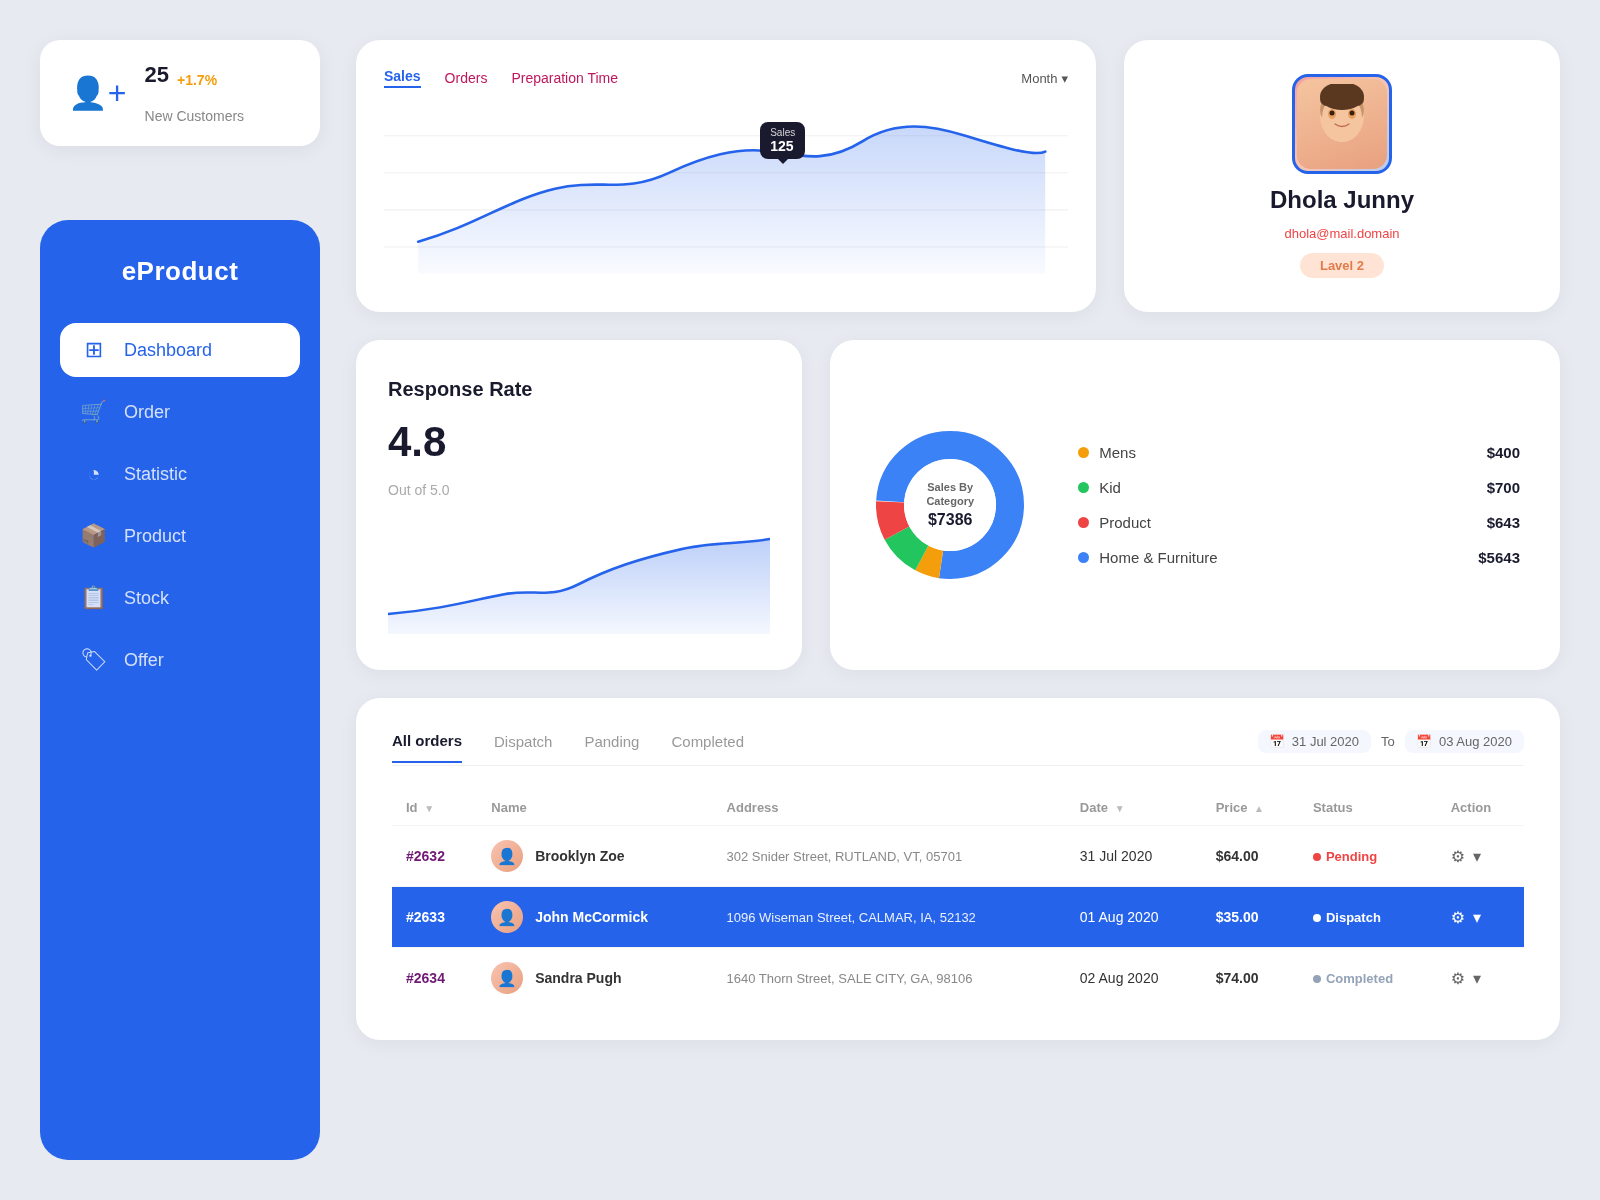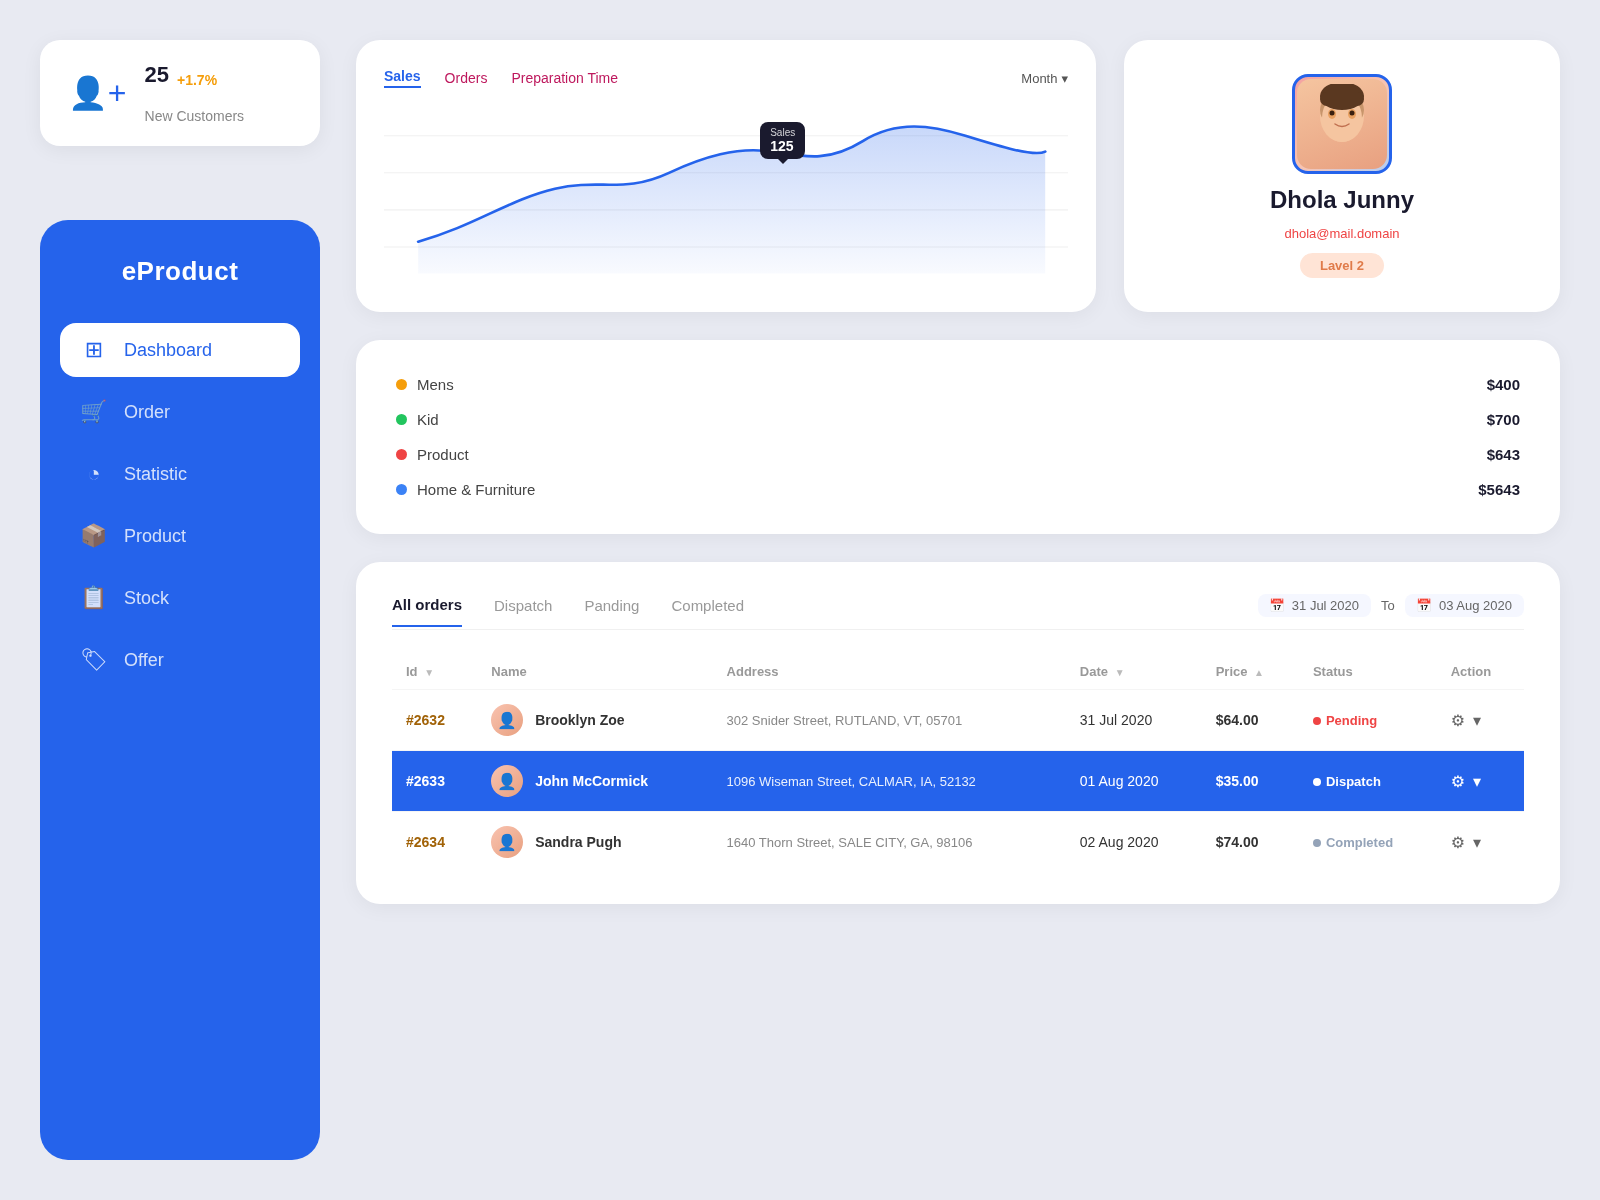--- a/index.html
+++ b/index.html
@@ -460,21 +460,21 @@
       background: none;
       border: none;
       cursor: pointer;
       font-size: 16px;
       color: #666;
       margin-right: 4px;
     }
     tbody tr.highlighted .action-btn {
       color: #fff;
     }
-    .id-col { color: #a16207; font-weight: 600; }
+    .id-col { color: #701a75; font-weight: 600; }
     tbody tr.highlighted .id-col { color: #fff; }
   </style>
 </head>
 <body>
 
 <div class="sidebar">
 
   <div class="top-card">
     <div class="top-card-icon">👤+</div>
     <div class="top-card-content">
@@ -577,22 +577,56 @@
       </div>
       <div class="profile-name">Dhola Junny</div>
       <div class="profile-email">dhola@mail.domain</div>
       <div class="profile-badge">Lavel 2</div>
     </div>
 
   </div>
 
   <div class="mid-row">
 
+    <div class="response-card">
+      <div class="response-title">Response Rate</div>
+      <div class="response-value">4.8</div>
+      <div class="response-sub">Out of 5.0</div>
+      <div class="response-chart">
+        <svg viewBox="0 0 260 120" preserveAspectRatio="none" style="width:100%;height:120px">
+          <defs>
+            <linearGradient id="respGrad" x1="0" y1="0" x2="0" y2="1">
+              <stop offset="0%" stop-color="#2563eb" stop-opacity="0.3"></stop>
+              <stop offset="100%" stop-color="#2563eb" stop-opacity="0.05"></stop>
+            </linearGradient>
+          </defs>
+          <path d="M0,100 C40,95 60,85 80,80 C100,75 110,85 130,70 C150,55 170,45 200,35 C220,28 240,30 260,25 L260,120 L0,120 Z" fill="url(#respGrad)"></path>
+          <path d="M0,100 C40,95 60,85 80,80 C100,75 110,85 130,70 C150,55 170,45 200,35 C220,28 240,30 260,25" fill="none" stroke="#2563eb" stroke-width="2.5" stroke-linecap="round"></path>
+        </svg>
+      </div>
+    </div>
 
     <div class="donut-card">
+      <div class="donut-wrapper">
+        <svg width="160" height="160" viewBox="0 0 160 160">
+
+          <circle cx="80" cy="80" r="60" fill="none" stroke="#3b82f6" stroke-width="28" stroke-dasharray="286.2 88.8" stroke-dashoffset="89" transform="rotate(-90, 80, 80)"></circle>
+
+          <circle cx="80" cy="80" r="60" fill="none" stroke="#f59e0b" stroke-width="28" stroke-dasharray="20.3 354.9" stroke-dashoffset="-197.2" transform="rotate(-90, 80, 80)"></circle>
+
+          <circle cx="80" cy="80" r="60" fill="none" stroke="#22c55e" stroke-width="28" stroke-dasharray="35.5 339.7" stroke-dashoffset="-217.5" transform="rotate(-90, 80, 80)"></circle>
+
+          <circle cx="80" cy="80" r="60" fill="none" stroke="#ef4444" stroke-width="28" stroke-dasharray="32.5 342.7" stroke-dashoffset="-253" transform="rotate(-90, 80, 80)"></circle>
+          <circle cx="80" cy="80" r="46" fill="#fff"></circle>
+        </svg>
+        <div class="donut-label">
+          <div style="font-size:11px;color:#666;font-weight:600;line-height:1.3">Sales By Category</div>
+          <div class="donut-label-val">$7386</div>
+        </div>
+      </div>
       <div class="donut-legend">
         <div class="legend-item">
           <span class="legend-name">
             <span class="legend-dot" style="background:#f59e0b"></span>
             <span>Mens</span>
           </span>
           <span class="legend-value">$400</span>
         </div>
         <div class="legend-item">
           <span class="legend-name">

